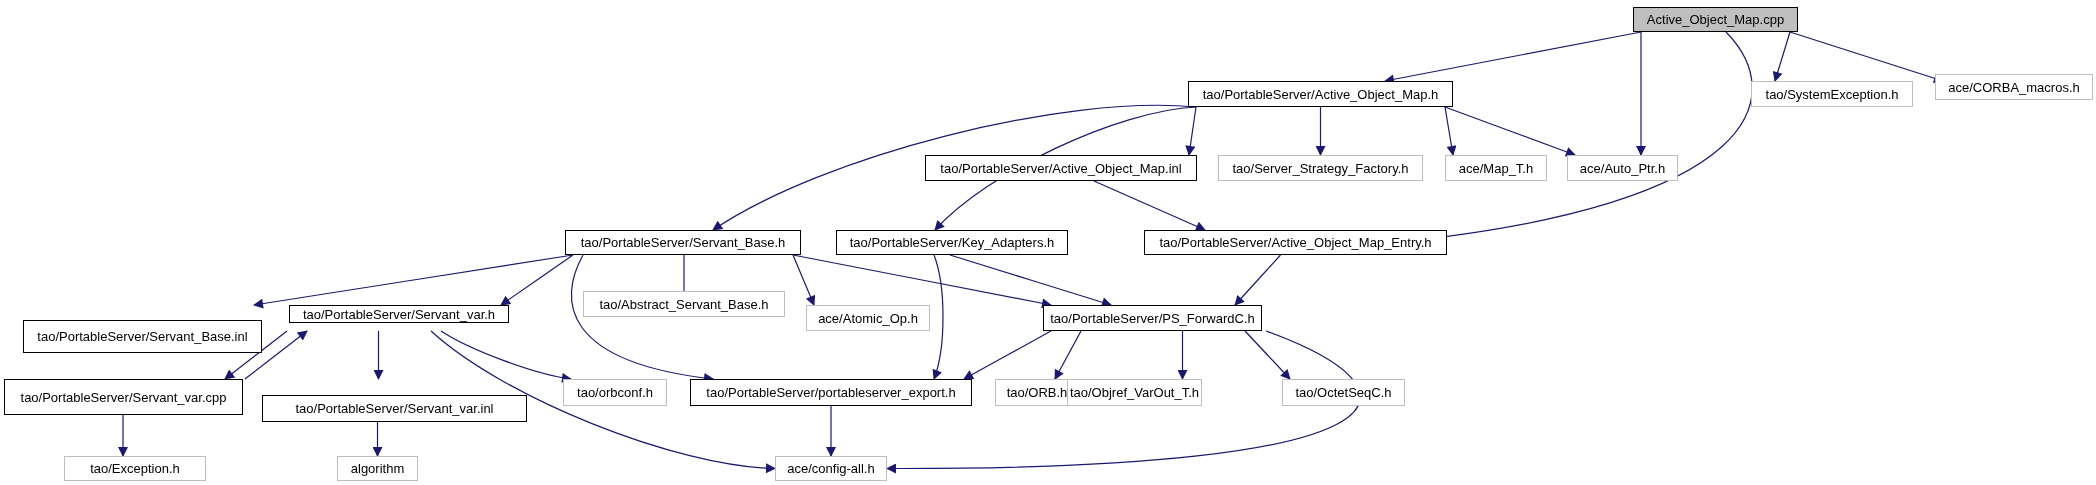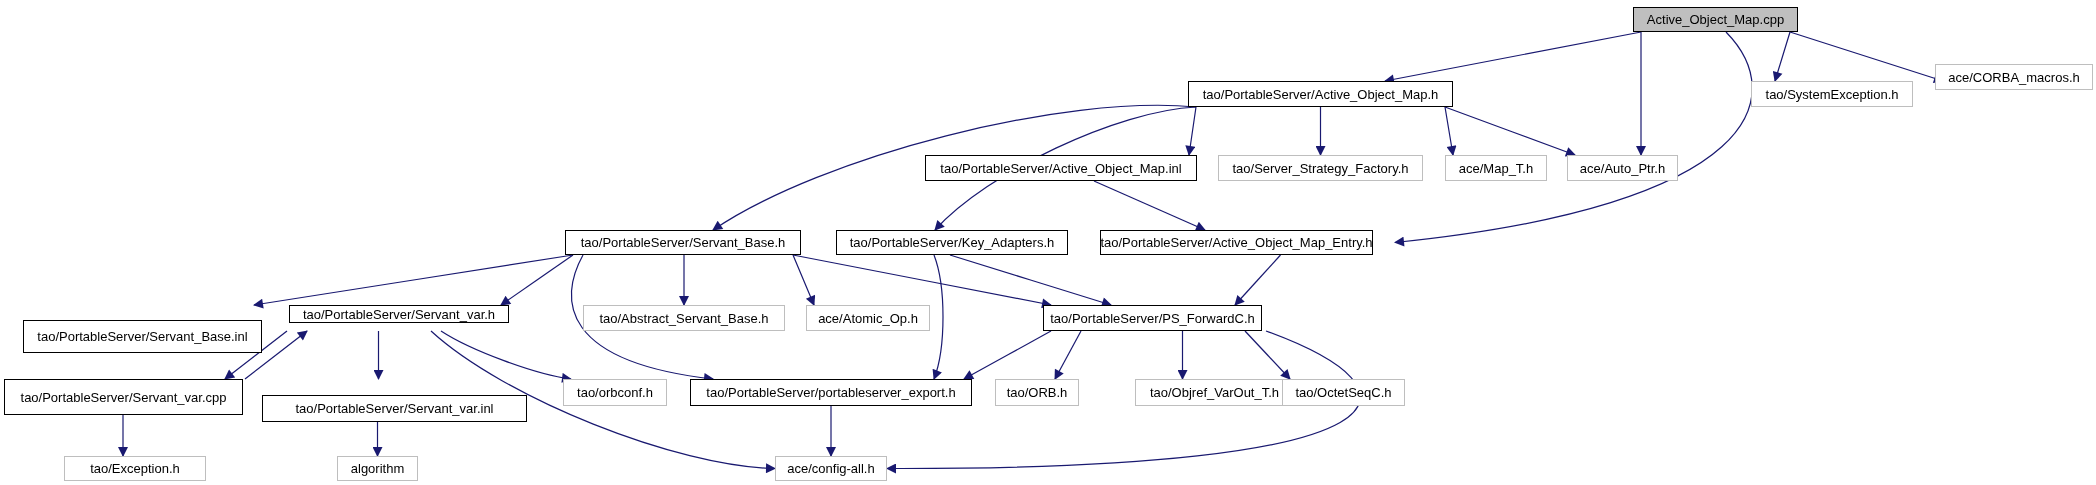--- a/index.html
+++ b/index.html
@@ -60,37 +60,37 @@
       <path d="M1081,331 C1074.5,343 1061.5,367 1055,379" class="edge" marker-end="url(#arrowhead)"></path>
       <path d="M1182.5,331 C1182.5,343 1182.5,367 1182.5,379" class="edge" marker-end="url(#arrowhead)"></path>
       <path d="M1245,331 C1256.25,343 1278.75,367 1290,379" class="edge" marker-end="url(#arrowhead)"></path>
       <path d="M1266,331 C1428,390 1428,470 887,468.5" class="edge" marker-end="url(#arrowhead)"></path>
       <path d="M831,406 C831,418.5 831,443.5 831,456" class="edge" marker-end="url(#arrowhead)"></path>
     </svg>
 
   <div class="node root" style="left:1633px;top:7px;width:165px;height:25px">Active_Object_Map.cpp</div>
   <div class="node doc" style="left:1188px;top:81px;width:265px;height:26px">tao/PortableServer/Active_Object_Map.h</div>
   <div class="node ext" style="left:1751px;top:81px;width:162px;height:26px">tao/SystemException.h</div>
-  <div class="node ext" style="left:1935px;top:64px;width:158px;height:26px">ace/CORBA_macros.h</div>
+  <div class="node ext" style="left:1935px;top:74px;width:158px;height:26px">ace/CORBA_macros.h</div>
   <div class="node doc" style="left:925px;top:155px;width:272px;height:26px">tao/PortableServer/Active_Object_Map.inl</div>
   <div class="node ext" style="left:1218px;top:155px;width:205px;height:26px">tao/Server_Strategy_Factory.h</div>
   <div class="node ext" style="left:1445px;top:155px;width:102px;height:26px">ace/Map_T.h</div>
   <div class="node ext" style="left:1567px;top:155px;width:111px;height:26px">ace/Auto_Ptr.h</div>
   <div class="node doc" style="left:565px;top:230px;width:236px;height:25px">tao/PortableServer/Servant_Base.h</div>
   <div class="node doc" style="left:836px;top:230px;width:232px;height:25px">tao/PortableServer/Key_Adapters.h</div>
-  <div class="node doc" style="left:1100px;top:230px;width:273px;height:25px">tao/PortableServer/Active_Object_Map_Entry.h</div>
+  <div class="node doc" style="left:1144px;top:230px;width:303px;height:25px">tao/PortableServer/Active_Object_Map_Entry.h</div>
   <div class="node doc" style="left:23px;top:320px;width:239px;height:33px">tao/PortableServer/Servant_Base.inl</div>
   <div class="node doc" style="left:289px;top:305px;width:220px;height:18px">tao/PortableServer/Servant_var.h</div>
-  <div class="node ext" style="left:583px;top:305px;width:202px;height:26px">tao/Abstract_Servant_Base.h</div>
+  <div class="node ext" style="left:583px;top:291px;width:202px;height:26px">tao/Abstract_Servant_Base.h</div>
   <div class="node ext" style="left:806px;top:305px;width:124px;height:26px">ace/Atomic_Op.h</div>
   <div class="node doc" style="left:1043px;top:305px;width:219px;height:26px">tao/PortableServer/PS_ForwardC.h</div>
   <div class="node doc" style="left:4px;top:379px;width:239px;height:36px">tao/PortableServer/Servant_var.cpp</div>
   <div class="node doc" style="left:262px;top:395px;width:265px;height:27px">tao/PortableServer/Servant_var.inl</div>
   <div class="node ext" style="left:563px;top:379px;width:104px;height:27px">tao/orbconf.h</div>
   <div class="node doc" style="left:690px;top:379px;width:282px;height:27px">tao/PortableServer/portableserver_export.h</div>
   <div class="node ext" style="left:995px;top:379px;width:84px;height:27px">tao/ORB.h</div>
-  <div class="node ext" style="left:1135px;top:379px;width:159px;height:27px">tao/Objref_VarOut_T.h</div>
+  <div class="node ext" style="left:1067px;top:379px;width:135px;height:27px">tao/Objref_VarOut_T.h</div>
   <div class="node ext" style="left:1282px;top:379px;width:123px;height:27px">tao/OctetSeqC.h</div>
   <div class="node ext" style="left:64px;top:456px;width:142px;height:25px">tao/Exception.h</div>
   <div class="node ext" style="left:337px;top:456px;width:81px;height:25px">algorithm</div>
   <div class="node ext" style="left:775px;top:456px;width:112px;height:25px">ace/config-all.h</div>
 
 </div>
 
 </body></html>

